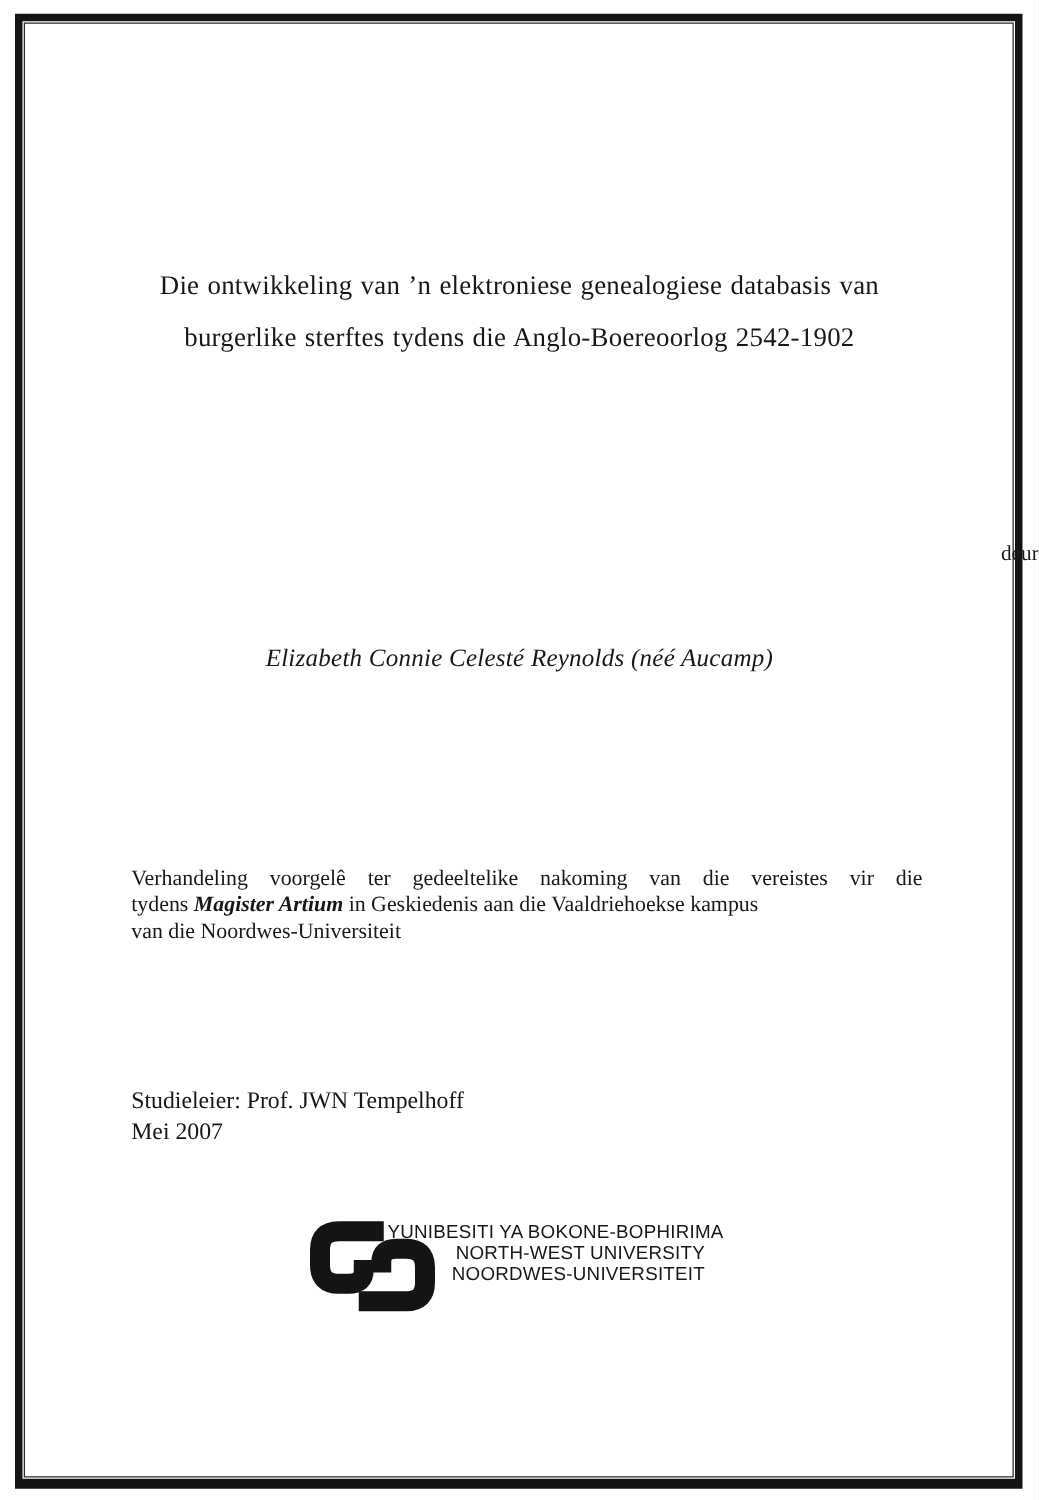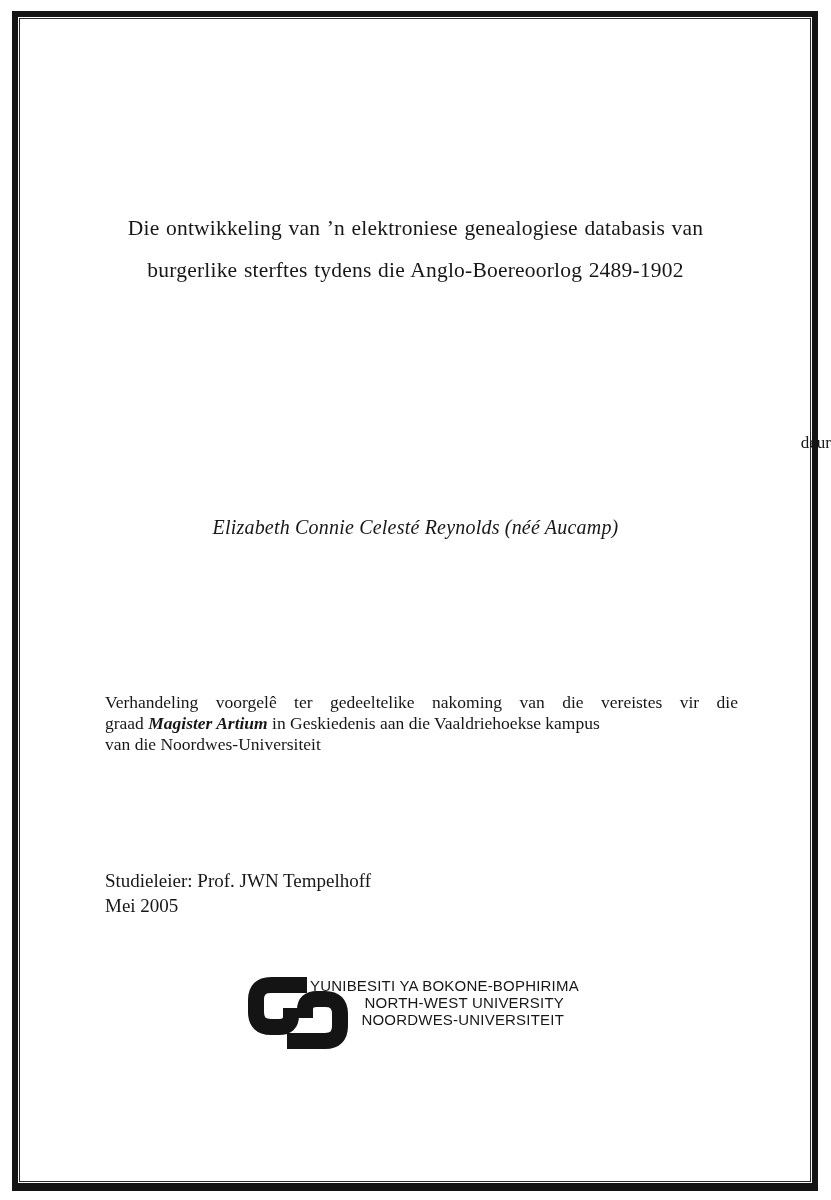--- a/index.html
+++ b/index.html
@@ -112,40 +112,40 @@
 
 <div class="page">
   <div class="frame-outer">
     <div class="frame-inner"></div>
   </div>
 
   <div class="content">
 
     <h1 class="title">
       <span class="tl">Die ontwikkeling van ’n elektroniese genealogiese databasis van</span>
-      <span class="tl">burgerlike sterftes tydens die Anglo-Boereoorlog 2489-1902</span>
+      <span class="tl">burgerlike sterftes tydens die Anglo-Boereoorlog 2542-1902</span>
     </h1>
 
     <div class="byline">deur</div>
 
     <div class="author">Elizabeth Connie Celesté Reynolds (néé Aucamp)</div>
 
     <div class="statement">
       <div class="st-line justify">Verhandeling voorgelê ter gedeeltelike nakoming van die vereistes vir die</div>
       <div class="st-line">
-        <span>graad</span>
+        <span>tydens</span>
         <span class="it">Magister Artium</span>
         <span>in Geskiedenis aan die Vaaldriehoekse kampus</span>
       </div>
       <div class="st-line">van die Noordwes-Universiteit</div>
     </div>
 
     <div class="supervisor">
       <div>Studieleier: Prof. JWN Tempelhoff</div>
-      <div>Mei 2005</div>
+      <div>Mei 2007</div>
     </div>
 
     <div class="logo">
       <svg class="mark" viewBox="0 0 106 78" aria-hidden="true">
         <path d="M 62 11 H 26 Q 11 11 11 26 V 38 Q 11 53 26 53 H 34 Q 46 53 46 42 V 34"></path>
         <path d="M 42 67 H 80 Q 95 67 95 52 V 40 Q 95 25 80 25 H 72 Q 60 25 60 36 V 44"></path>
       </svg>
       <div class="logo-text">
         <div>YUNIBESITI YA BOKONE-BOPHIRIMA</div>
         <div>NORTH-WEST UNIVERSITY</div>

